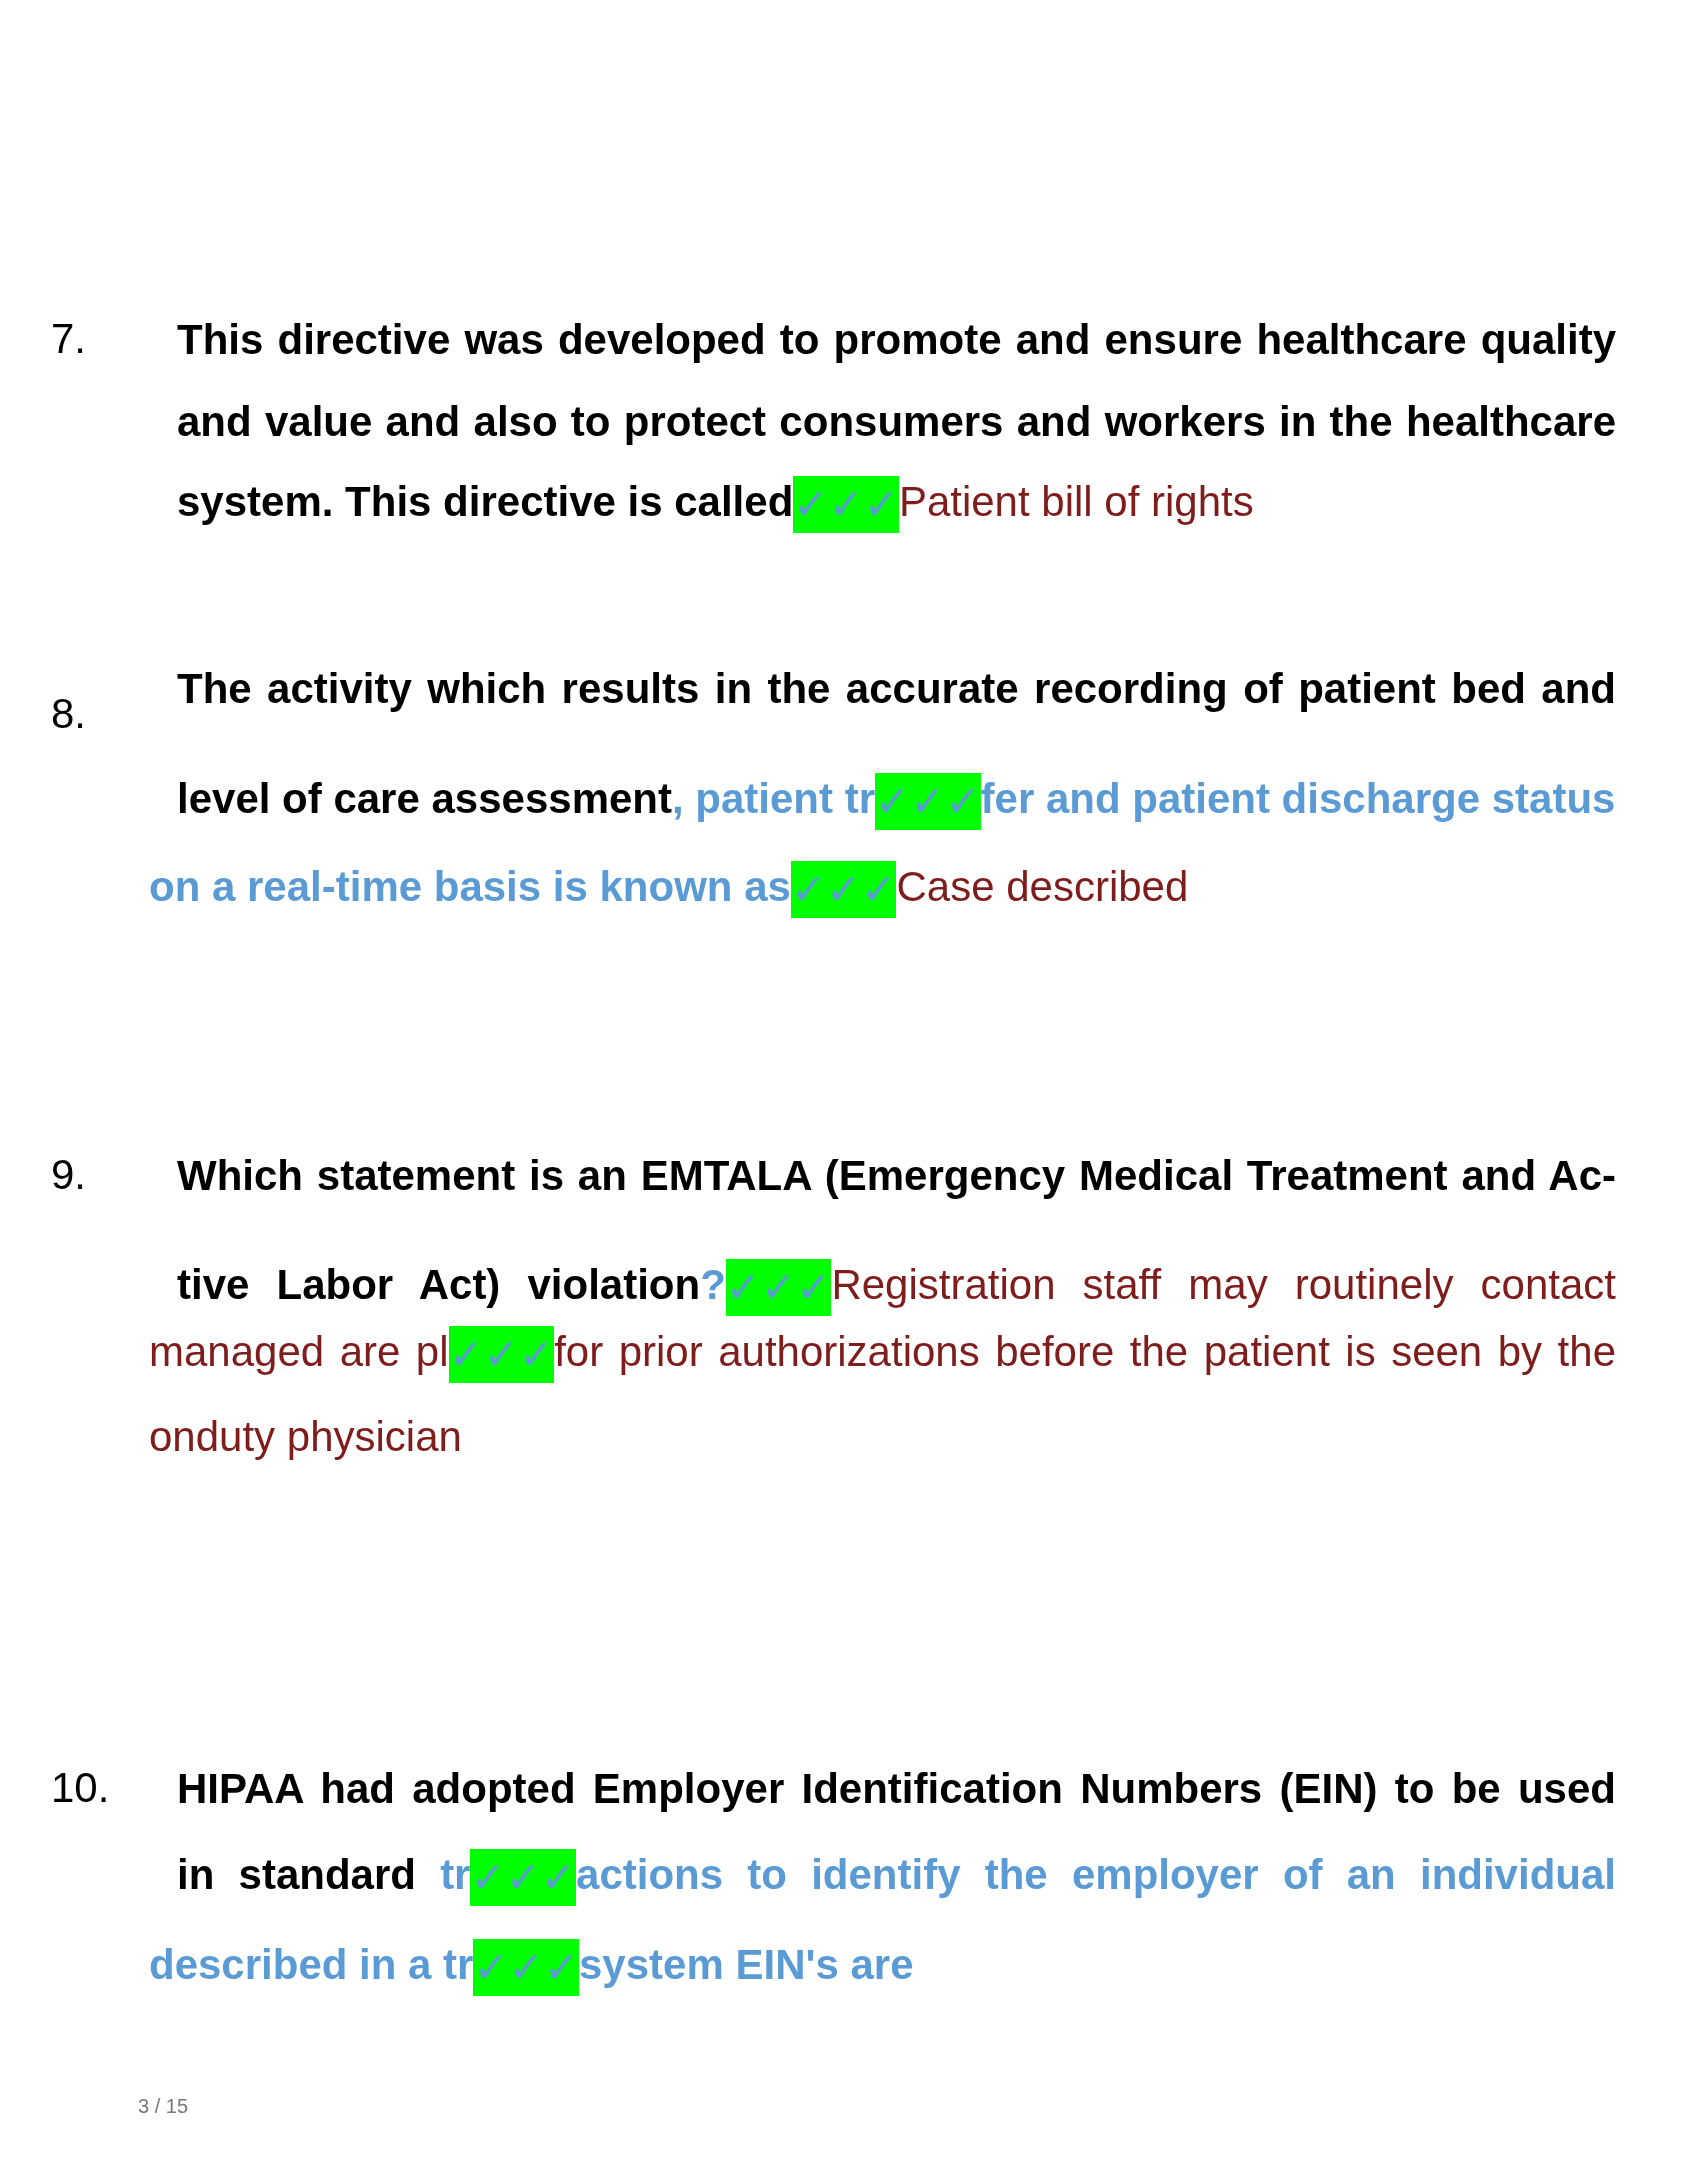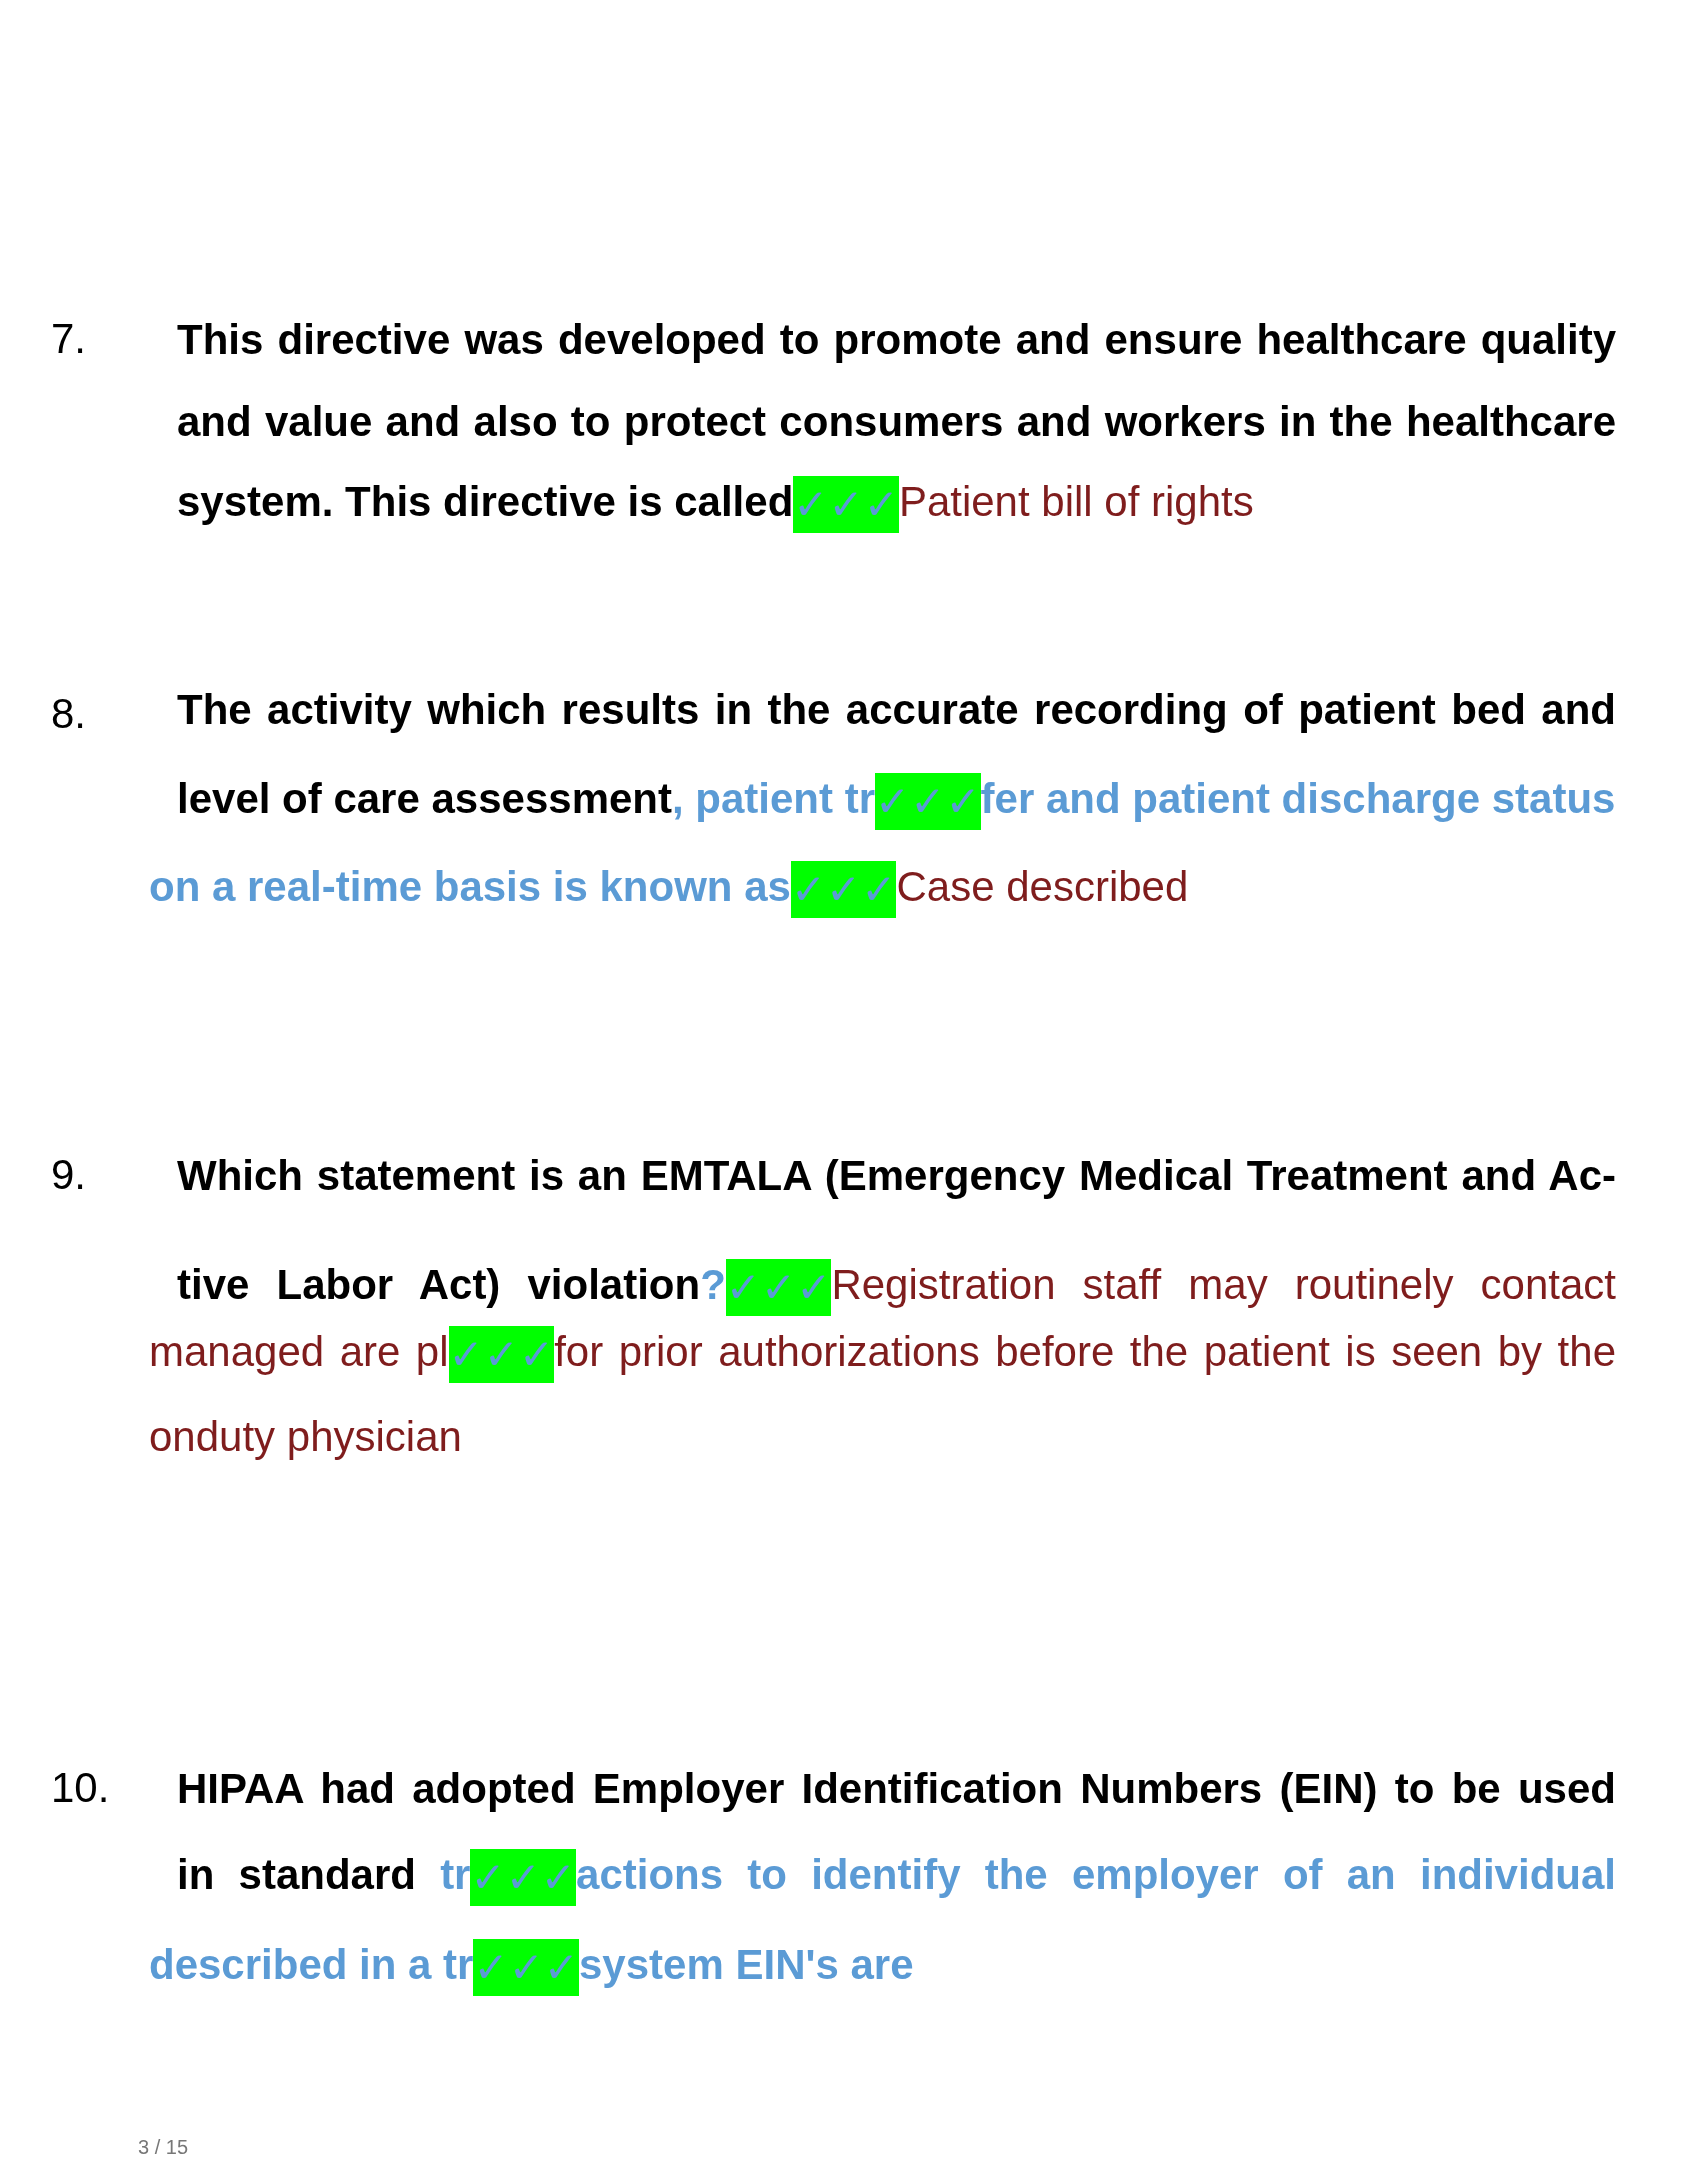--- a/index.html
+++ b/index.html
@@ -7,35 +7,35 @@
          font-family: "Liberation Sans", sans-serif; }
   .num { position: absolute; left: 51px; font-size: 42px; color: #000; }
   .line { position: absolute; left: 149px; width: 1467px; font-size: 42px;
           line-height: 59px; white-space: nowrap; }
   .just { text-align: justify; text-align-last: justify; white-space: normal; }
   .b { font-weight: bold; color: #000; margin-left: 28px; }
   .bb { font-weight: bold; color: #5b9bd5; }
   .blue { color: #7f1d1d; font-weight: normal; }
   .hl { background: #00ff00; color: #5b9bd5; font-weight: normal; display: inline-block;
         line-height: 57px; height: 57px; vertical-align: middle; }
-  .footer { position: absolute; left: 138px; top: 2095px; font-size: 20px; color: #777; margin-top: 41px; }
+  .footer { position: absolute; left: 138px; top: 2095px; font-size: 20px; color: #777; }
 </style>
 </head>
 <body>
 
 <div>
   <span class="num" style="top:315px">7.</span>
   <div class="line just" style="top:310px"><span class="b">This directive was developed to promote and ensure healthcare quality</span></div>
   <div class="line just" style="top:392px"><span class="b">and value and also to protect consumers and workers in the healthcare</span></div>
   <div class="line" style="top:472px"><span class="b">system. This directive is called</span><span class="hl"> ✓✓✓ </span><span class="blue">Patient bill of rights</span></div>
 </div>
 
 <div>
   <span class="num" style="top:690px">8.</span>
-  <div class="line just" style="top:680px"><span class="b">The activity which results in the accurate recording of patient bed and</span></div>
+  <div class="line just" style="top:659px"><span class="b">The activity which results in the accurate recording of patient bed and</span></div>
   <div class="line" style="top:769px"><span class="b">level of care assessment</span><span class="bb">, patient tr</span><span class="hl">✓✓✓</span><span class="bb">fer and patient discharge status</span></div>
   <div class="line" style="top:857px"><span class="bb">on a real-time basis is known as</span><span class="hl"> ✓✓✓ </span><span class="blue">Case described</span></div>
 </div>
 
 <div>
   <span class="num" style="top:1151px">9.</span>
   <div class="line just" style="top:1146px"><span class="b">Which statement is an EMTALA (Emergency Medical Treatment and Ac-</span></div>
   <div class="line just" style="top:1255px"><span class="b">tive Labor Act) violation</span><span class="bb">?</span><span class="hl"> ✓✓✓ </span><span class="blue">Registration staff may routinely contact</span></div>
   <div class="line just" style="top:1322px"><span class="blue">managed are pl</span><span class="hl">✓✓✓</span><span class="blue">for prior authorizations before the patient is seen by the</span></div>
   <div class="line" style="top:1407px"><span class="blue">onduty physician</span></div>

